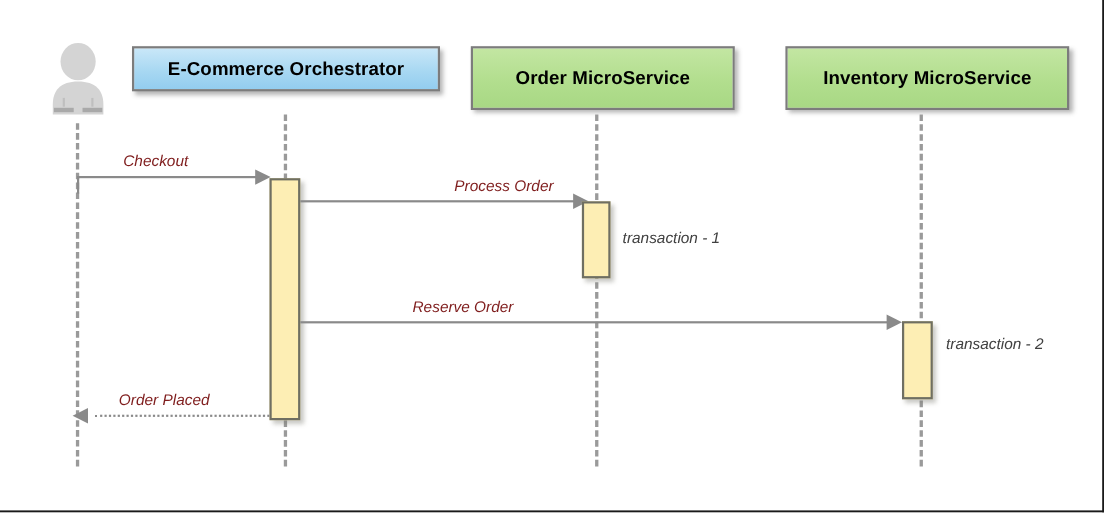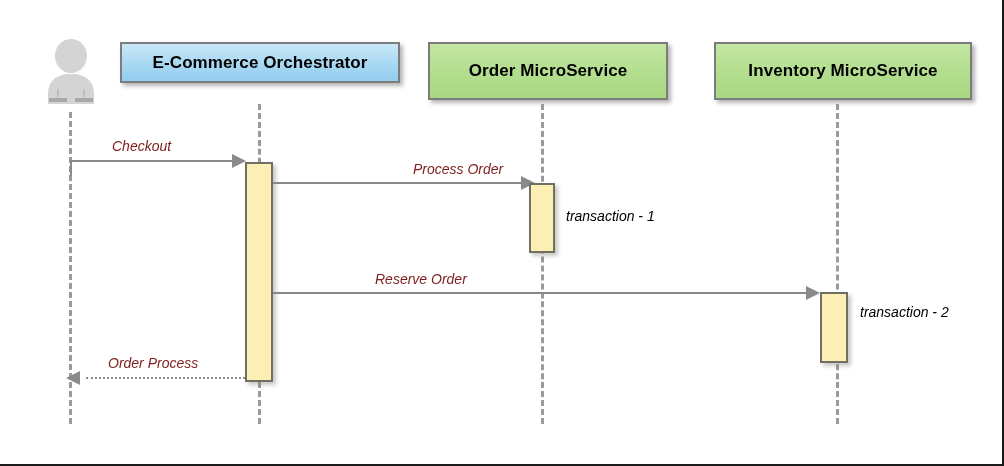--- a/index.html
+++ b/index.html
@@ -101,21 +101,21 @@
     position: absolute;
     font-style: italic;
     font-size: 14px;
     color: #7f1d1d;
     white-space: nowrap;
   }
   .note-label {
     position: absolute;
     font-style: italic;
     font-size: 14px;
-    color: #000000;
+    color: #404040;
     white-space: nowrap;
   }
 </style>
 </head>
 <body>
 
 <div id="canvas">
 
   <div class="actor" style="left:36px; top:38px; width:70px; height:68px;">
     <svg width="70" height="68" viewBox="0 0 70 68" aria-hidden="true">
@@ -164,15 +164,15 @@
 
   <div class="msg-line" style="left:273px; top:292px; width:543px;"></div>
   <div class="arrow-right" style="left:806px; top:286px;"></div>
   <div class="msg-label" style="left:375px; top:271px;">Reserve Order</div>
 
   <div class="activation" style="left:820px; top:292px; width:28px; height:71px;"></div>
   <div class="note-label" style="left:860px; top:304px;">transaction - 2</div>
 
   <div class="msg-line dotted" style="left:86px; top:377px; width:159px;"></div>
   <div class="arrow-left" style="left:66px; top:371px;"></div>
-  <div class="msg-label" style="left:108px; top:355px;">Order Process</div>
+  <div class="msg-label" style="left:108px; top:355px;">Order Placed</div>
 
 </div>
 
 </body></html>

